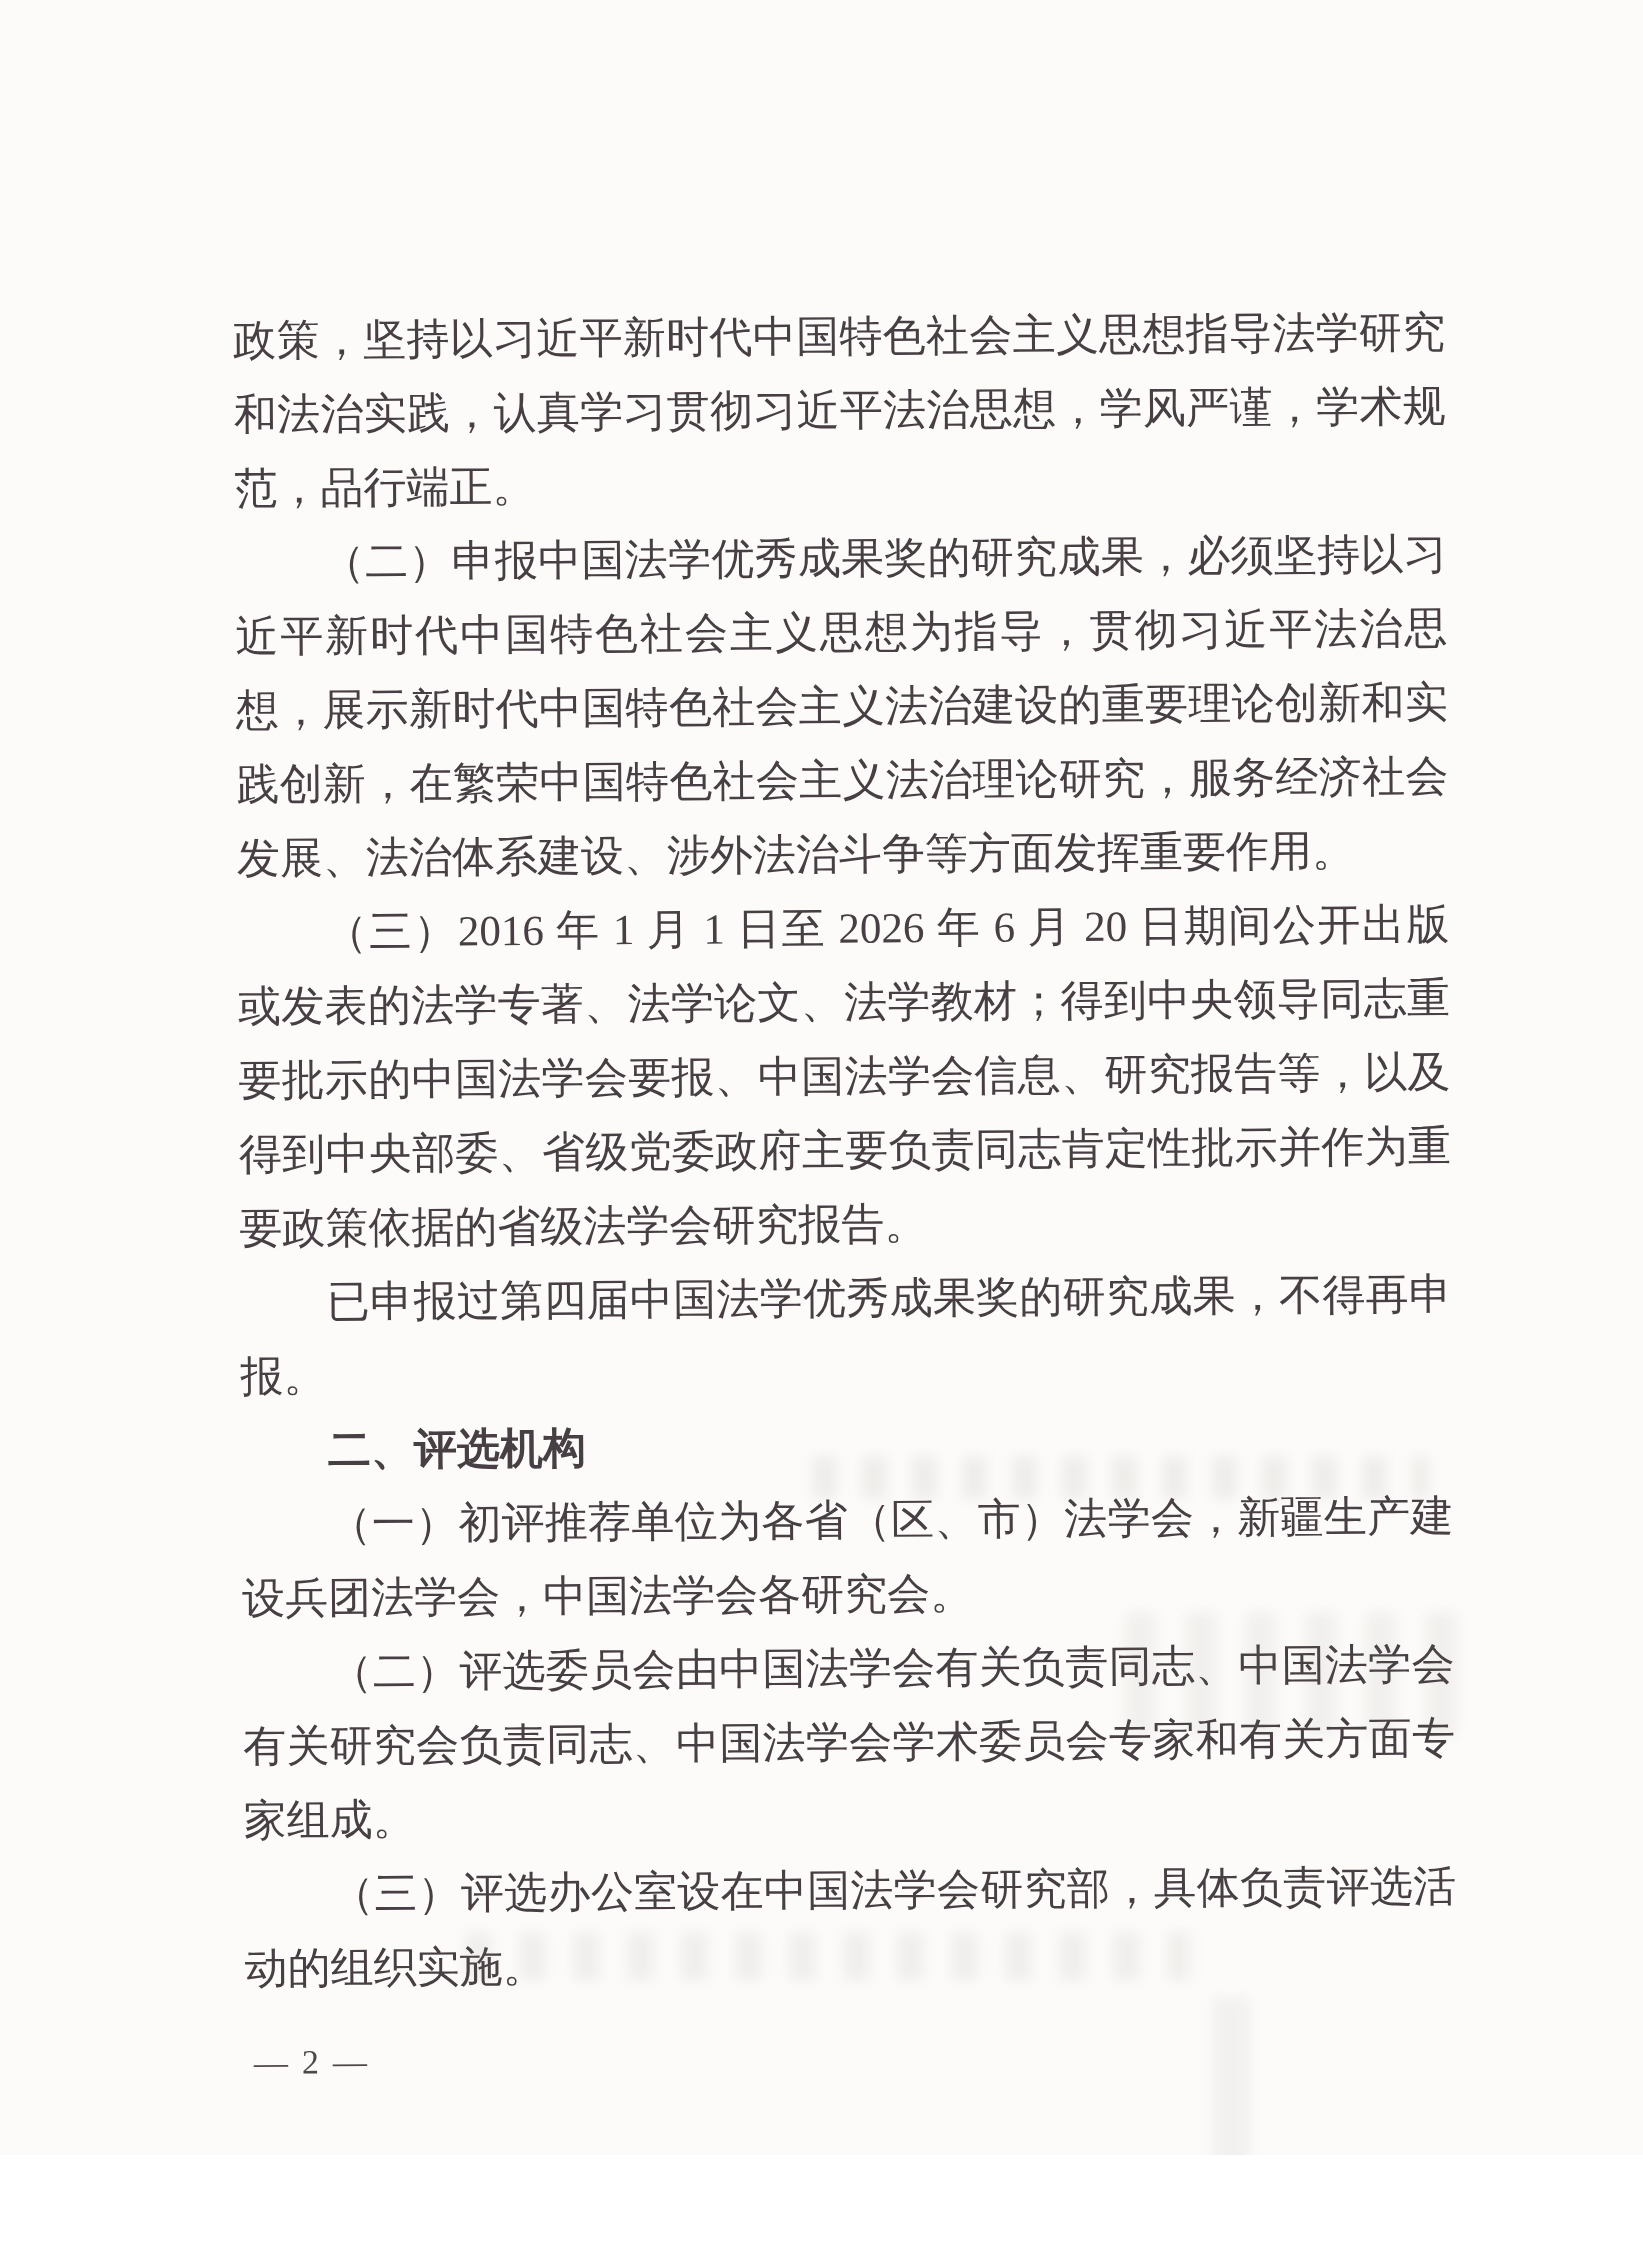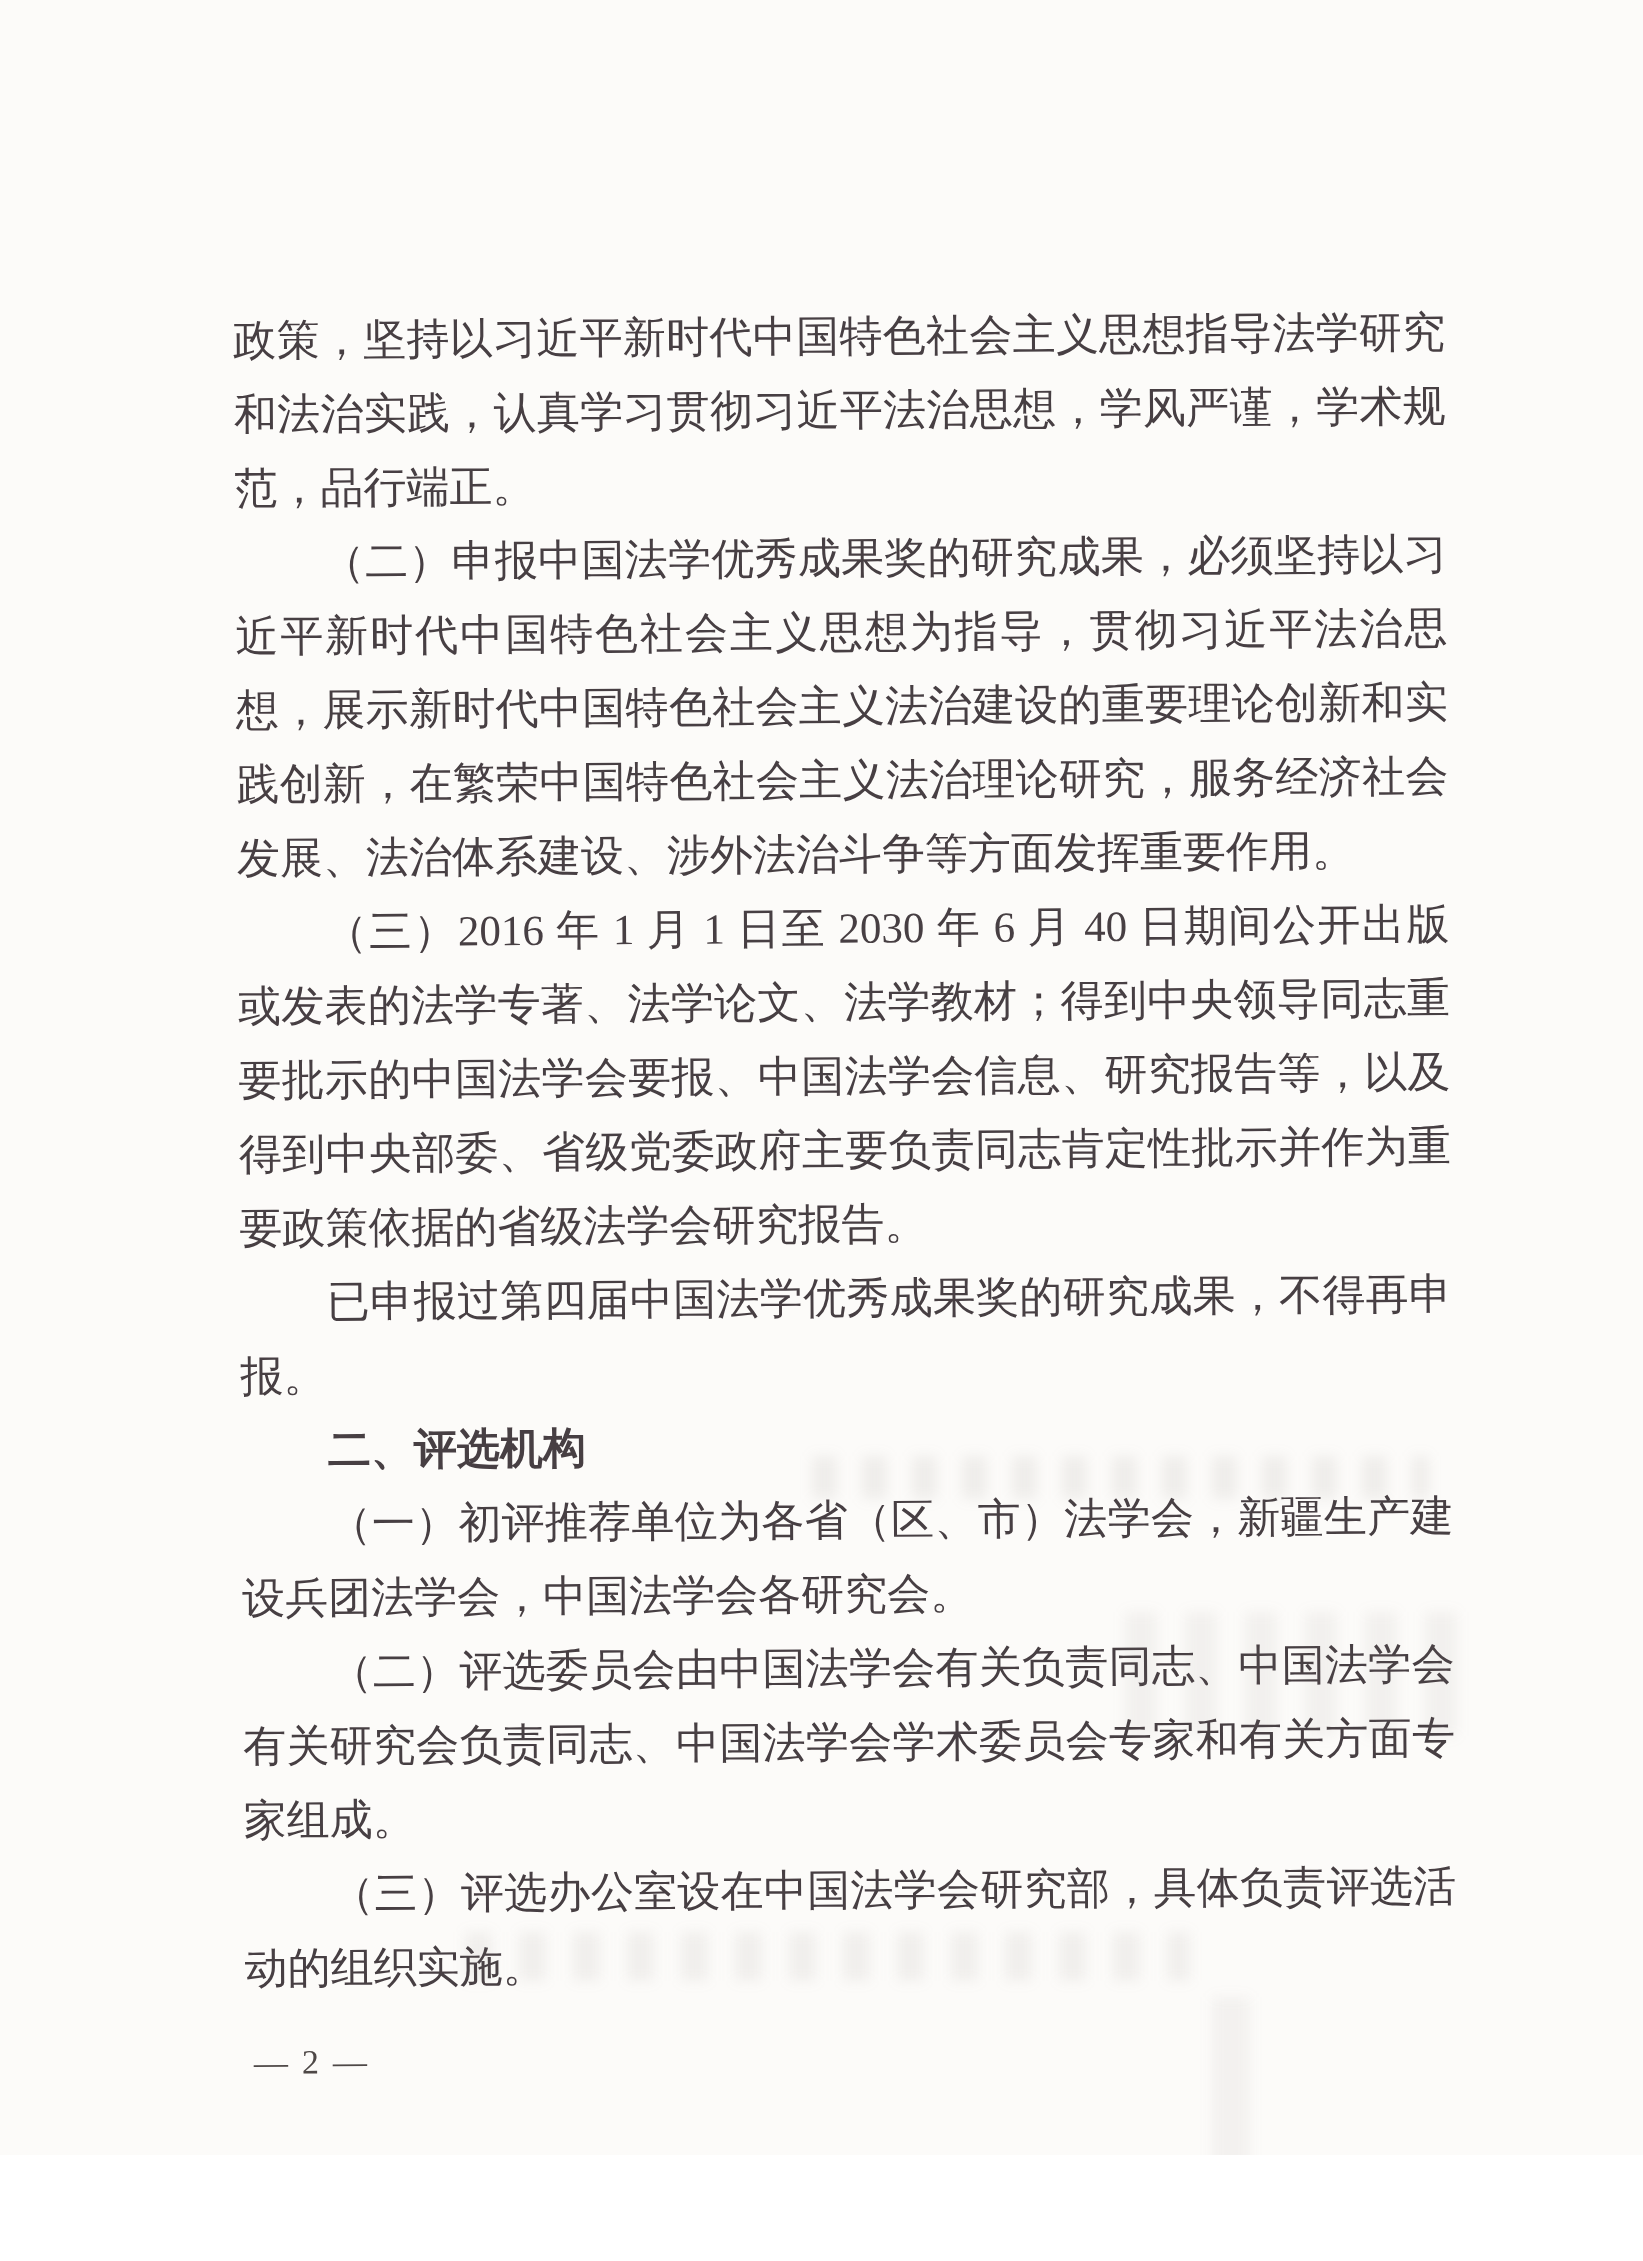--- a/index.html
+++ b/index.html
@@ -87,21 +87,21 @@
   <div class="content">
     <div class="text-block" style="color: rgb(71, 63, 67);">
         <div class="line j">政策，坚持以习近平新时代中国特色社会主义思想指导法学研究</div>
         <div class="line j">和法治实践，认真学习贯彻习近平法治思想，学风严谨，学术规</div>
         <div class="line">范，品行端正。</div>
         <div class="line j ind">（二）申报中国法学优秀成果奖的研究成果，必须坚持以习</div>
         <div class="line j">近平新时代中国特色社会主义思想为指导，贯彻习近平法治思</div>
         <div class="line j">想，展示新时代中国特色社会主义法治建设的重要理论创新和实</div>
         <div class="line j">践创新，在繁荣中国特色社会主义法治理论研究，服务经济社会</div>
         <div class="line">发展、法治体系建设、涉外法治斗争等方面发挥重要作用。</div>
-        <div class="line j ind">（三）<span class="num">2016</span> 年 <span class="num">1</span> 月 <span class="num">1</span> 日至 <span class="num">2030</span> 年 <span class="num">6</span> 月 <span class="num">40</span> 日期间公开出版</div>
+        <div class="line j ind">（三）<span class="num">2016</span> 年 <span class="num">1</span> 月 <span class="num">1</span> 日至 <span class="num">2026</span> 年 <span class="num">6</span> 月 <span class="num">20</span> 日期间公开出版</div>
         <div class="line j">或发表的法学专著、法学论文、法学教材；得到中央领导同志重</div>
         <div class="line j">要批示的中国法学会要报、中国法学会信息、研究报告等，以及</div>
         <div class="line j">得到中央部委、省级党委政府主要负责同志肯定性批示并作为重</div>
         <div class="line">要政策依据的省级法学会研究报告。</div>
         <div class="line j ind">已申报过第四届中国法学优秀成果奖的研究成果，不得再申</div>
         <div class="line">报。</div>
         <div class="line ind b">二、评选机构</div>
         <div class="line j ind">（一）初评推荐单位为各省（区、市）法学会，新疆生产建</div>
         <div class="line">设兵团法学会，中国法学会各研究会。</div>
         <div class="line j ind">（二）评选委员会由中国法学会有关负责同志、中国法学会</div>

